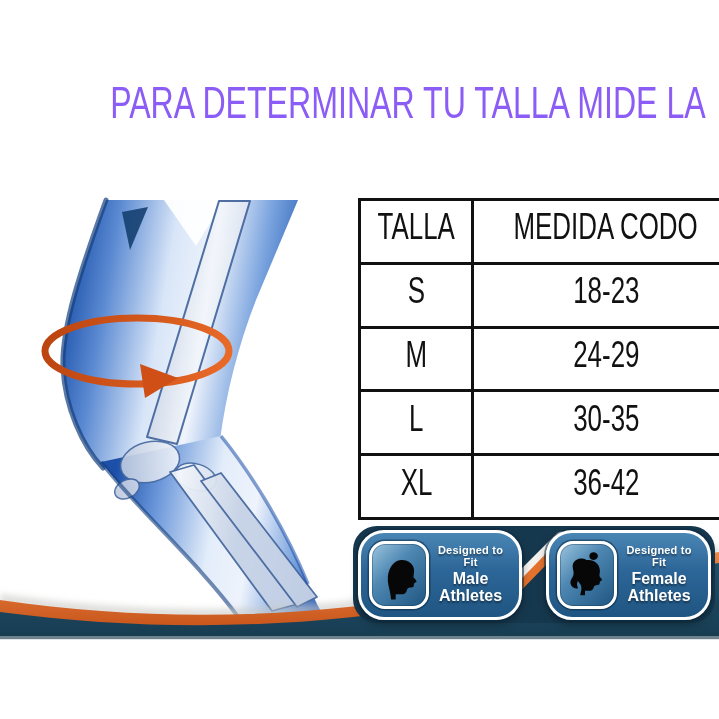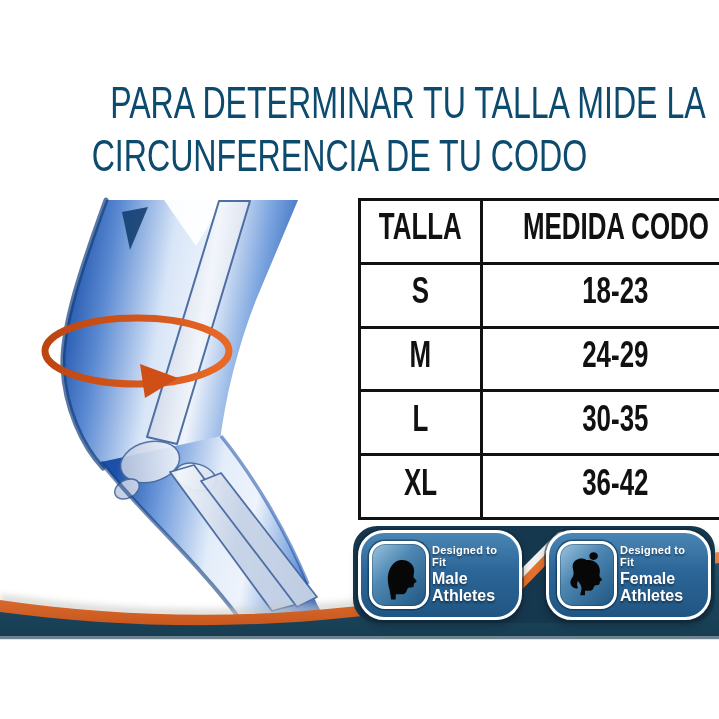--- a/index.html
+++ b/index.html
@@ -4,32 +4,32 @@
 <style>
   html,body{margin:0;padding:0;background:#fff;}
   #stage{
     position:relative;width:719px;height:719px;margin:0 auto;
     background:#ffffff;overflow:hidden;
     font-family:"Liberation Sans","DejaVu Sans",sans-serif;
   }
   
   .title-line{
     position:absolute;left:0;width:660px;text-align:center;
-    color:#0c4a6e;font-size:44px;line-height:46px;white-space:nowrap;
+    color:#8b5cf6;font-size:44px;line-height:46px;white-space:nowrap;
   }
   .title-line .cnd{display:inline-block;transform:scaleX(.73);transform-origin:center;}
   #title-line-1{top:80px;}
   #title-line-2{top:133px;}
   
   #size-table{
     position:absolute;left:358px;top:198px;
     border-collapse:collapse;table-layout:fixed;
   }
   #size-table td,#size-table th{
-    border:3px solid #111;color:#111;font-weight:700;
+    border:3px solid #111;color:#111;font-weight:400;
     font-size:37px;text-align:center;vertical-align:middle;
     padding:0 0 8px 0;height:52.8px;white-space:nowrap;overflow:hidden;
   }
   #size-table .c1{width:111px;}
   #size-table .c2{width:216px;}
   #size-table .cnd{display:inline-block;transform:scaleX(.70);transform-origin:center;}
   
   .badge{
     position:absolute;top:530px;height:90px;box-sizing:border-box;
     border:3px solid #fff;border-radius:26px;
@@ -40,41 +40,38 @@
   #badge-male{left:358px;width:164px;}
   #badge-female{left:546px;width:165px;}
   .emblem{
     flex:0 0 auto;width:60px;height:68px;margin-left:8px;box-sizing:border-box;
     border:3px solid #fff;border-radius:16px;
     background:linear-gradient(135deg,#9cc4de 0%,#4d87b2 40%,#1f5581 100%);
     box-shadow:0 0 0 1.5px rgba(12,42,64,.55), inset 0 0 0 1px rgba(20,50,75,.35);
     display:flex;align-items:center;justify-content:center;
   }
   .badge-text{
-    flex:1;text-align:left;color:#fff;font-weight:700;
+    flex:1;text-align:center;color:#fff;font-weight:700;
     padding:0 10px 0 3px;line-height:1.06;
     text-shadow:0 2px 2px rgba(0,0,0,.45);
   }
   .badge-tagline{font-size:11px;letter-spacing:.2px;margin-bottom:2px;}
   .badge-audience{font-size:16px;}
   .badge-label{font-size:16px;}
   
   #arm-illustration{position:absolute;left:0;top:185px;z-index:1;}
   #bottom-swoosh{position:absolute;left:0;top:520px;z-index:4;}
 </style>
 </head>
 <body>
 
 <div id="stage">
 
   <div class="title-line" id="title-line-1">
     <span class="cnd">PARA DETERMINAR TU TALLA MIDE LA</span>
-  </div>
-  <div class="title-line" id="title-line-2">
-    <span class="cnd">CIRCUNFERENCIA DE TU CODO</span>
   </div>
 
   <svg id="arm-illustration" width="370" height="440" viewBox="0 185 370 440" aria-hidden="true">
     <defs>
       <linearGradient id="limbU" gradientUnits="userSpaceOnUse" x1="60" y1="300" x2="300" y2="340">
         <stop offset="0" stop-color="#1b4fa8"></stop>
           <stop offset="0.18" stop-color="#5b8ad2"></stop>
         <stop offset="0.42" stop-color="#d9e6f8"></stop>
           <stop offset="0.6" stop-color="#eef3fc"></stop>
         <stop offset="0.8" stop-color="#79a3de"></stop>

